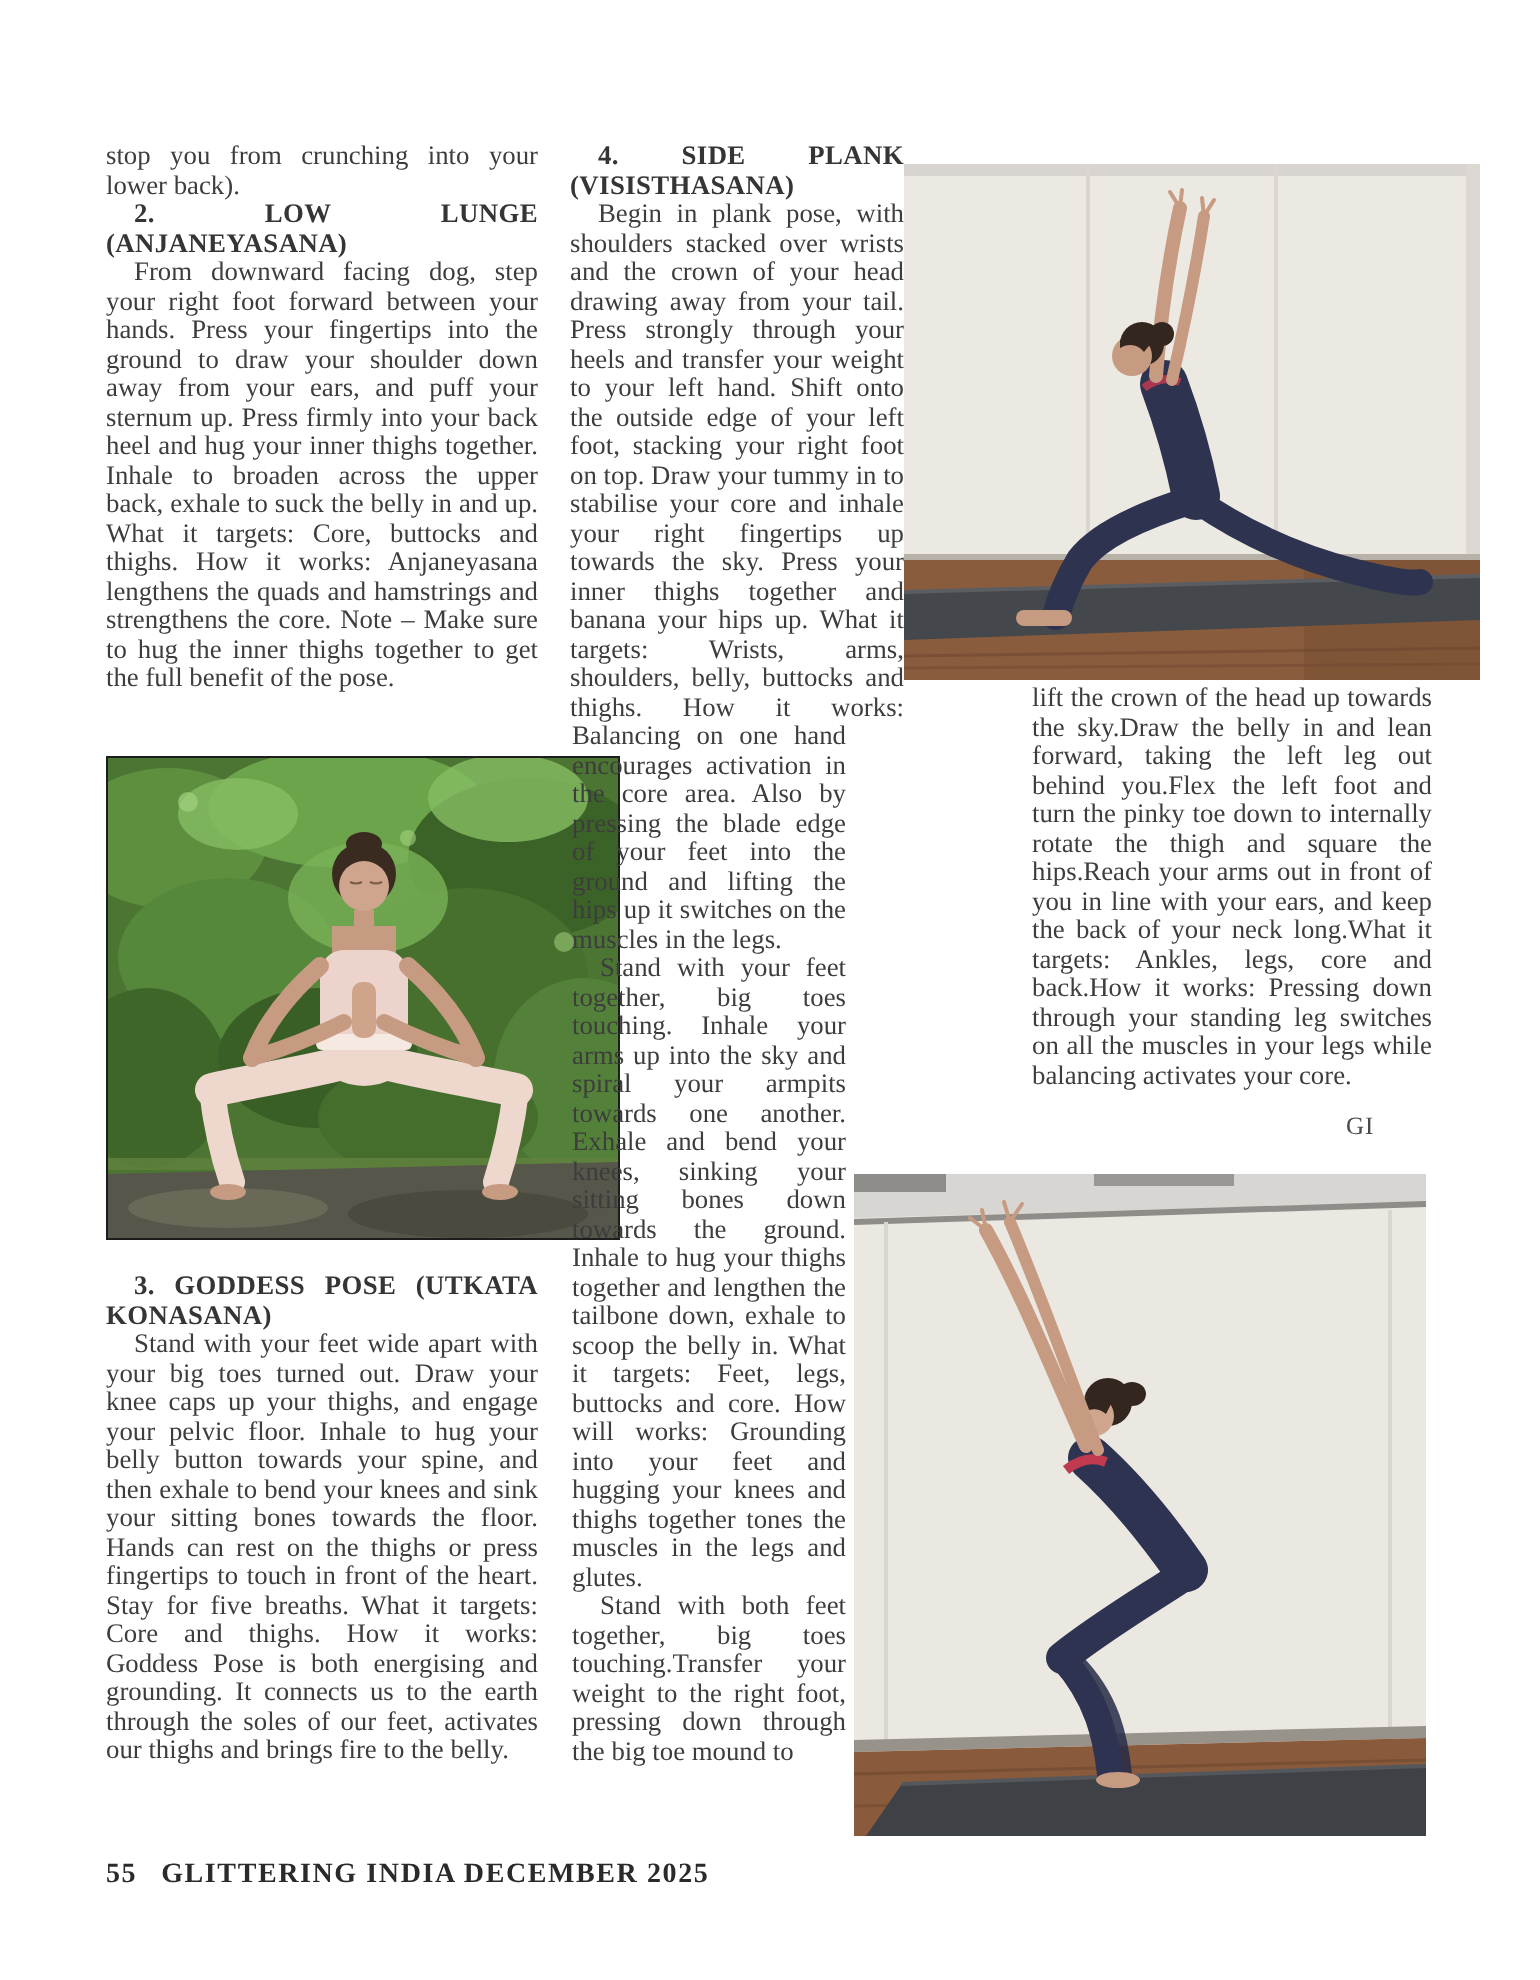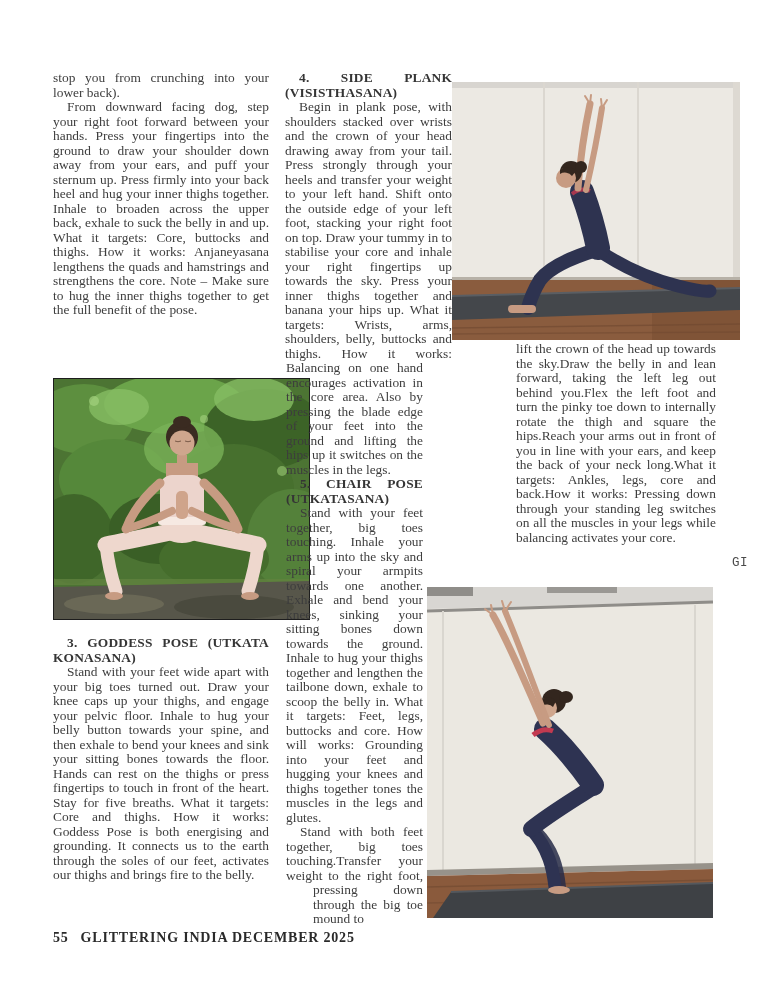--- a/index.html
+++ b/index.html
@@ -25,33 +25,34 @@
   .fr3{width:62px;height:340px;}
   .fl1{width:1px;height:305px;}
   .fl2{width:28px;height:247px;}
   
   figure{margin:0;padding:0;}
   .photo-goddess{left:53px;top:378px;width:255px;height:240px;border:1px solid #1d1d1d;}
   .photo-lunge{left:452px;top:82px;width:288px;height:258px;}
   .photo-chair{left:427px;top:587px;width:286px;height:331px;}
   .photo-goddess svg,.photo-lunge svg,.photo-chair svg{display:block;width:100%;height:100%;}
   
-  .gi{left:732px;top:556px;font-family:Liberation Mono, monospace;
+  .gi{left:673px;top:556px;font-family:Liberation Serif, serif;
       font-size:12.5px;color:#4a4a4a;letter-spacing:.5px;}
   .footer{left:53px;top:930px;font-size:14px;font-weight:600;color:#2a2a2a;
           letter-spacing:.8px;white-space:nowrap;}
   .footer .pageno{margin-right:12px;}
 </style>
 </head>
 <body>
 
 <div class="page">
 
   <section class="abs col1a txt">
     <p class="noindent">stop you from crunching into your lower back).</p>
+    <h2 class="sec">2. LOW LUNGE (ANJANEYASANA)</h2>
     <p>From downward facing dog, step your right foot forward between your hands. Press your fingertips into the ground to draw your shoulder down away from your ears, and puff your sternum up. Press firmly into your back heel and hug your inner thighs together. Inhale to broaden across the upper back, exhale to suck the belly in and up. What it targets: Core, buttocks and thighs. How it works: Anjaneyasana lengthens the quads and hamstrings and strengthens the core. Note – Make sure to hug the inner thighs together to get the full benefit of the pose.</p>
   </section>
 
   <figure class="abs photo-goddess">
     <svg viewBox="0 0 255 240" preserveAspectRatio="none">
       <rect x="0" y="0" width="255" height="240" fill="#4c7433"></rect>
       <ellipse cx="30" cy="40" rx="50" ry="35" fill="#5d8f3f"></ellipse>
       <ellipse cx="120" cy="25" rx="70" ry="30" fill="#6ba44a"></ellipse>
       <ellipse cx="210" cy="50" rx="60" ry="40" fill="#3c6327"></ellipse>
       <ellipse cx="60" cy="100" rx="55" ry="40" fill="#55883a"></ellipse>
@@ -101,21 +102,20 @@
   </section>
 
   <section class="abs col2 txt">
     <div class="fr fr1"></div>
     <div class="fr fr2"></div>
     <div class="fr fr3"></div>
     <div class="fl fl1"></div>
     <div class="fl fl2"></div>
     <h2 class="sec">4. SIDE PLANK (VISISTHASANA)</h2>
     <p>Begin in plank pose, with shoulders stacked over wrists and the crown of your head drawing away from your tail. Press strongly through your heels and transfer your weight to your left hand. Shift onto the outside edge of your left foot, stacking your right foot on top. Draw your tummy in to stabilise your core and inhale your right fingertips up towards the sky. Press your inner thighs together and banana your hips up. What it targets: Wrists, arms, shoulders, belly, buttocks and thighs. How it works: Balancing on one hand encourages activation in the core area. Also by pressing the blade edge of your feet into the ground and lifting the hips up it switches on the muscles in the legs.</p>
-    <h2 class="sec">5. CHAIR POSE (UTKATASANA)</h2>
     <p>Stand with your feet together, big toes touching. Inhale your arms up into the sky and spiral your armpits towards one another. Exhale and bend your knees, sinking your sitting bones down towards the ground. Inhale to hug your thighs together and lengthen the tailbone down, exhale to scoop the belly in. What it targets: Feet, legs, buttocks and core. How will works: Grounding into your feet and hugging your knees and thighs together tones the muscles in the legs and glutes.</p>
     <p>Stand with both feet together, big toes touching.Transfer your weight to the right foot, pressing down through the big toe mound to</p>
   </section>
 
   <figure class="abs photo-lunge">
     <svg viewBox="0 0 288 258" preserveAspectRatio="none">
       <rect x="0" y="0" width="288" height="258" fill="#ece9e3"></rect>
       <rect x="0" y="0" width="288" height="6" fill="#d8d5d0"></rect>
       <line x1="92" y1="0" x2="92" y2="196" stroke="#dbd7d0" stroke-width="2"></line>
       <line x1="186" y1="0" x2="186" y2="196" stroke="#dbd7d0" stroke-width="2"></line>

